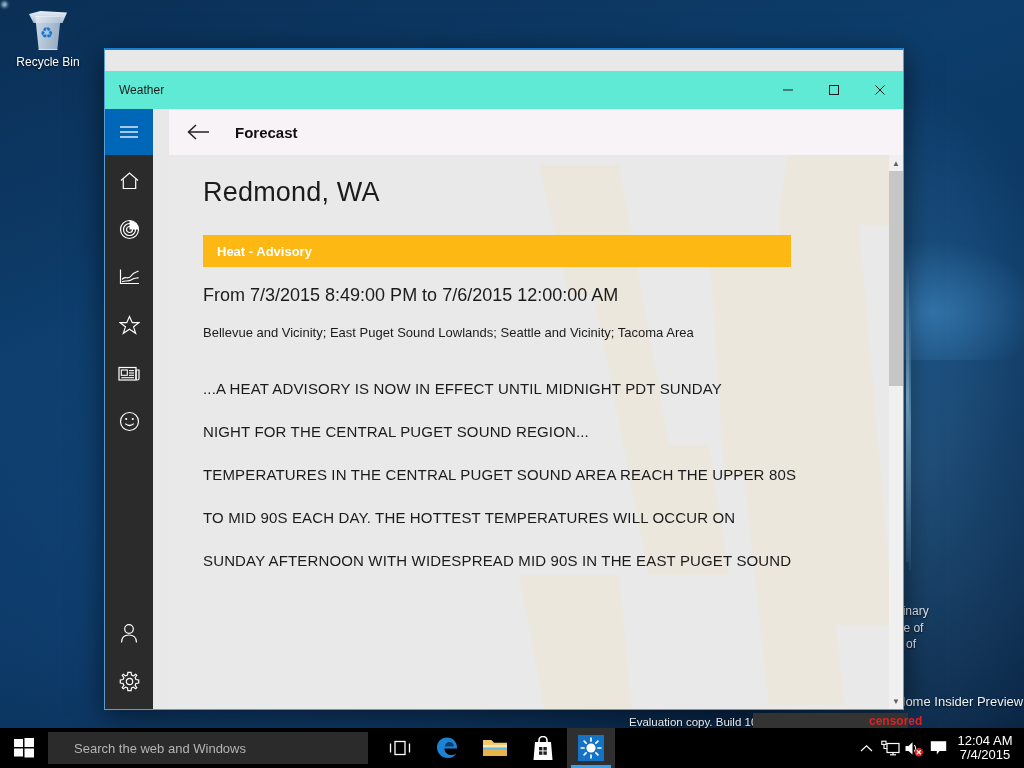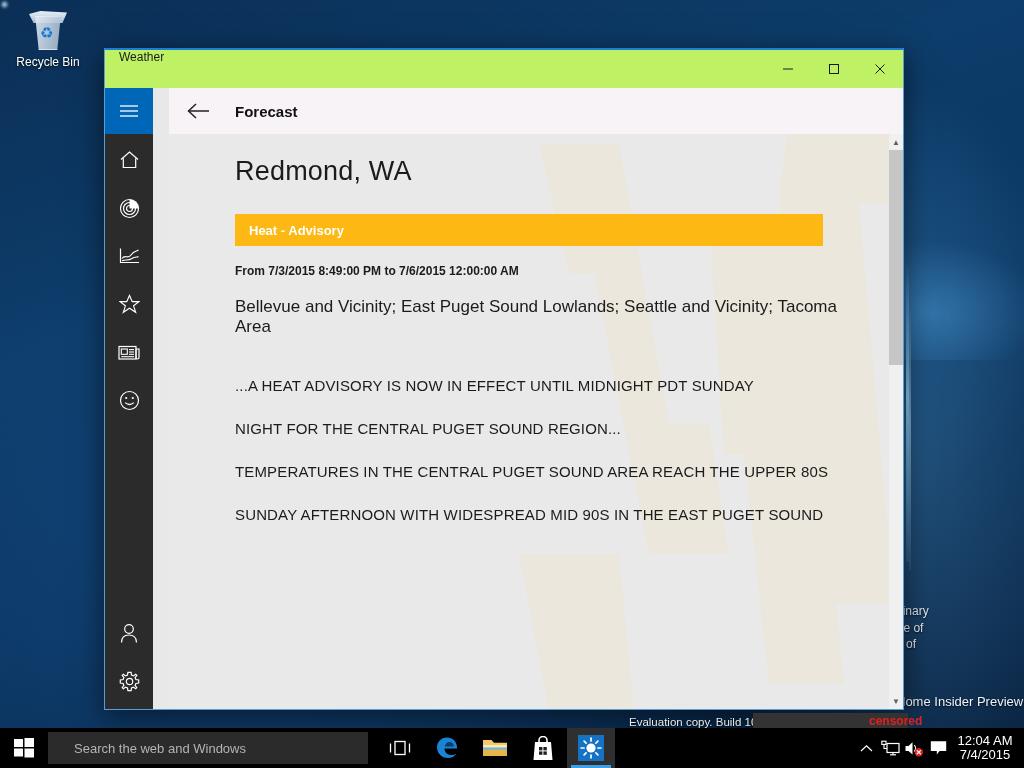--- a/index.html
+++ b/index.html
@@ -62,22 +62,23 @@
   }
 
   
   #window{
     position:absolute; left:104px; top:48px; width:800px; height:662px;
     background:#e8e8e8; box-shadow:0 6px 28px rgba(0,0,0,.55);
     border:1px solid #5a9fd4; border-top:2px solid #1a7fd4;
     display:flex; flex-direction:column;
   }
   #titlebar{
-    height:38px; background:#bef264; display:flex; align-items:flex-start;
+    height:38px; background:#5eead4; display:flex; align-items:center;
     flex:0 0 38px;
+    margin-top:21px;
   }
   #window-title{ font-size:12px; color:#1b1b1b; margin-left:14px; }
   #titlebar-spacer{ flex:1; }
   .winbtn{
     width:46px; height:38px; display:flex; align-items:center; justify-content:center;
     color:#1b1b1b;
   }
   .winbtn svg{ display:block; }
 
   #window-body{ flex:1; display:flex; min-height:0; }
@@ -110,38 +111,38 @@
 
   #content-wrap{ flex:1; position:relative; background:#e9e9e9; overflow:hidden; }
 
   
   #watermark{
     position:absolute; left:330px; top:-10px; width:470px; height:640px;
     pointer-events:none; opacity:1;
   }
 
   #content{
-    position:absolute; inset:0; right:14px; padding:22px 30px 0 34px;margin-left:32px;
+    position:absolute; inset:0; right:14px; padding:22px 30px 0 34px;
   }
   #location-title{
     font-size:27px; font-weight:300; color:#1b1b1b; letter-spacing:.2px;
     margin-bottom:27px;
   }
   #advisory-banner{
     background:#fdb813; color:#ffffff; height:32px; width:588px;
     display:flex; align-items:center; padding-left:14px;
     font-size:13px; font-weight:bold; margin-bottom:18px;
   }
   #advisory-range{
-    font-size:12px; font-weight:bold; color:#1b1b1b; margin-bottom:19px;
+    font-size:18px; font-weight:normal; color:#1b1b1b; margin-bottom:19px;
   }
   #advisory-issued{
     font-size:13.5px; color:#1b1b1b; margin-bottom:28px;
   }
-  #advisory-areas{ font-size:17px; color:#1b1b1b; margin-bottom:40px; }
+  #advisory-areas{ font-size:13px; color:#1b1b1b; margin-bottom:40px; }
   .advisory-line{ font-size:15px; color:#1b1b1b; margin-bottom:26px; letter-spacing:.15px; }
 
   
   #scrollbar{
     position:absolute; right:0; top:0; width:14px; height:100%;
     background:#f0f0f0; display:flex; flex-direction:column; align-items:center;
   }
   .sb-arrow{ height:16px; display:flex; align-items:center; justify-content:center; color:#606060; font-size:8px; flex:0 0 16px; }
   #sb-track{ flex:1; width:14px; position:relative; }
   #sb-thumb{ position:absolute; top:0; left:0; width:14px; height:215px; background:#c6c6c6; }
@@ -340,20 +341,21 @@
           <div id="advisory-banner">
             <span>Heat - Advisory</span>
           </div>
 
           <div id="advisory-range">From 7/3/2015 8:49:00 PM to 7/6/2015 12:00:00 AM</div>
           <div id="advisory-areas">Bellevue and Vicinity; East Puget Sound Lowlands; Seattle and Vicinity; Tacoma Area</div>
 
           <div class="advisory-line">...A HEAT ADVISORY IS NOW IN EFFECT UNTIL MIDNIGHT PDT SUNDAY</div>
           <div class="advisory-line">NIGHT FOR THE CENTRAL PUGET SOUND REGION...</div>
           <div class="advisory-line">TEMPERATURES IN THE CENTRAL PUGET SOUND AREA REACH THE UPPER 80S</div>
+          <div class="advisory-line">TO MID 90S EACH DAY. THE HOTTEST TEMPERATURES WILL OCCUR ON</div>
           <div class="advisory-line">SUNDAY AFTERNOON WITH WIDESPREAD MID 90S IN THE EAST PUGET SOUND</div>
         </div>
 
         <div id="scrollbar">
           <div class="sb-arrow">▲</div>
           <div id="sb-track">
             <div id="sb-thumb"></div>
           </div>
           <div class="sb-arrow">▼</div>
         </div>

